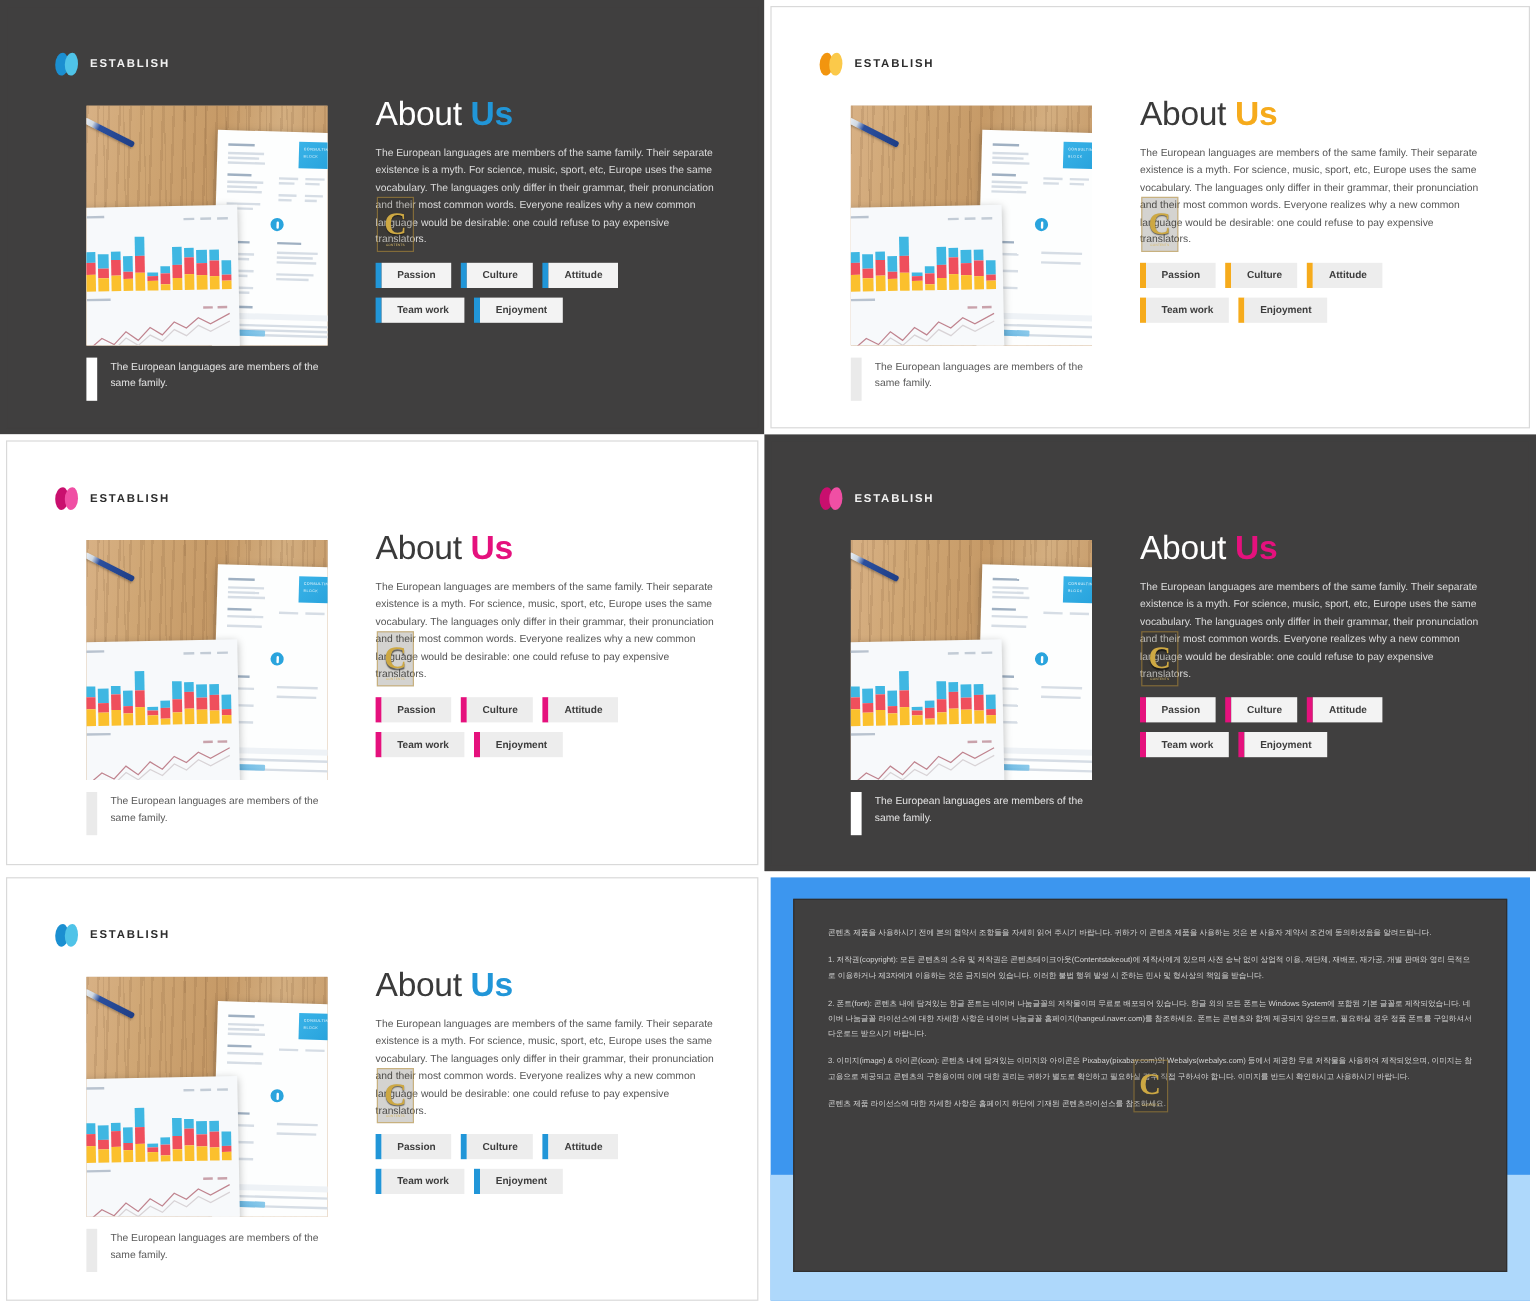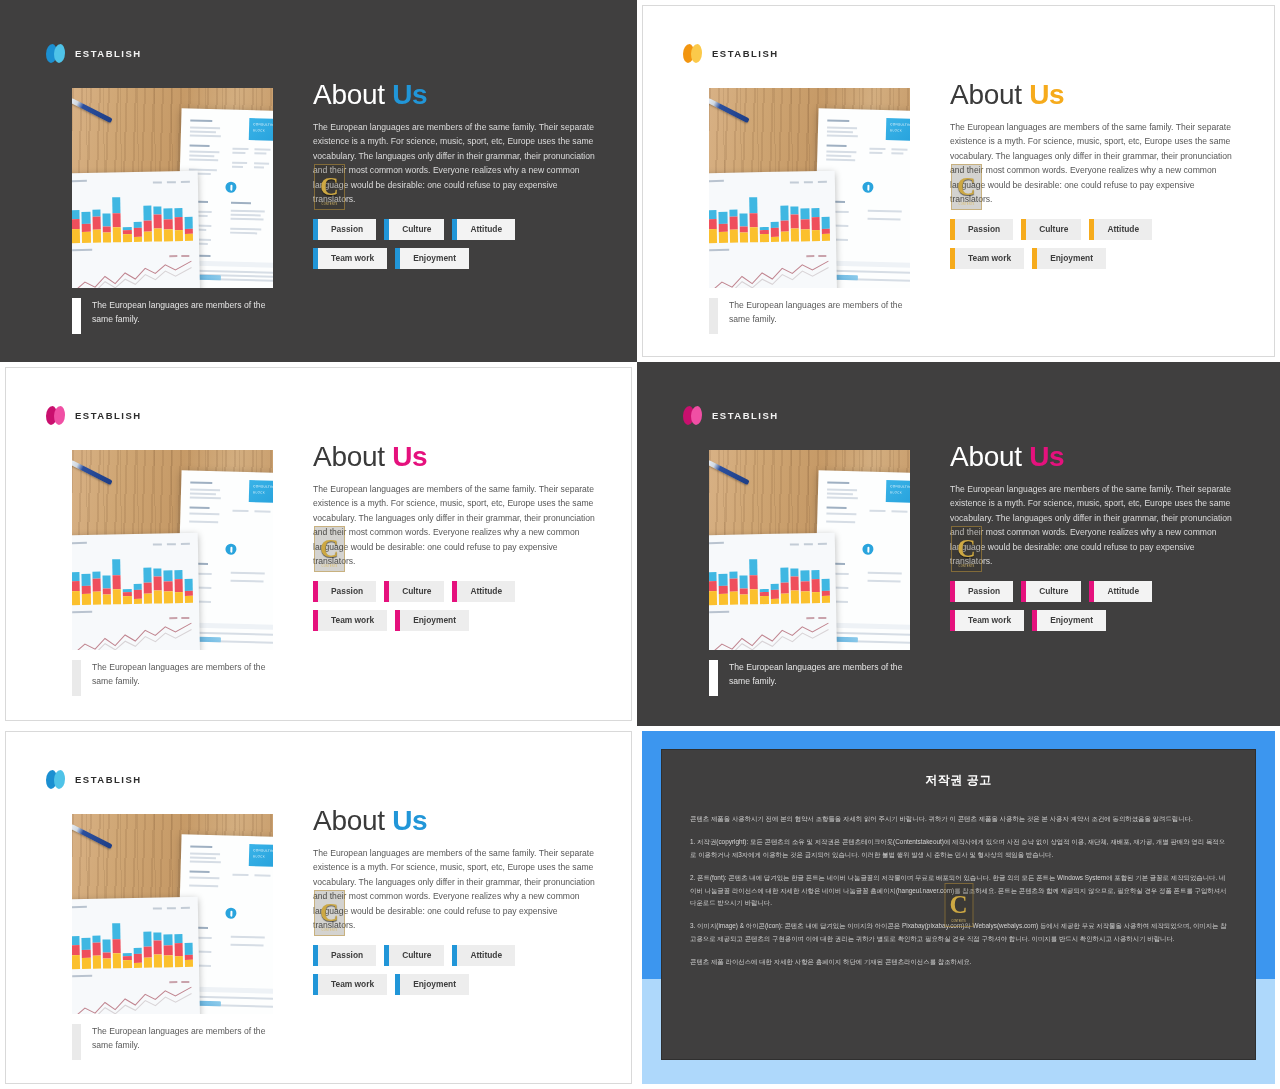--- a/index.html
+++ b/index.html
@@ -1037,21 +1037,20 @@
         <span class="wsub">CONTENTS</span>
       </div>
     </div>
   </div>
 
   <div class="slide">
     <div class="inner">
       <div class="cp-outer">
         <div class="cp-lower"></div>
         <div class="cp-panel">
-          <div class="cp-title">저작권 공고</div>
           <div class="cp-body">
             <p>콘텐츠 제품을 사용하시기 전에 본의 협약서 조항들을 자세히 읽어 주시기 바랍니다. 귀하가 이 콘텐츠 제품을 사용하는 것은 본 사용자 계약서 조건에 동의하셨음을 알려드립니다.</p>
             <p>1. 저작권(copyright): 모든 콘텐츠의 소유 및 저작권은 콘텐츠테이크아웃(Contentstakeout)에 제작사에게 있으며 사전 승낙 없이 상업적 이용, 재단체, 재배포, 재가공, 개별 판매와 영리 목적으로 이용하거나 제3자에게 이용하는 것은 금지되어 있습니다. 이러한 불법 행위 발생 시 준하는 민사 및 형사상의 책임을 받습니다.</p>
             <p>2. 폰트(font): 콘텐츠 내에 담겨있는 한글 폰트는 네이버 나눔글꼴의 저작물이며 무료로 배포되어 있습니다. 한글 외의 모든 폰트는 Windows System에 포함된 기본 글꼴로 제작되었습니다. 네이버 나눔글꼴 라이선스에 대한 자세한 사항은 네이버 나눔글꼴 홈페이지(hangeul.naver.com)를 참조하세요. 폰트는 콘텐츠와 함께 제공되지 않으므로, 필요하실 경우 정품 폰트를 구입하셔서 다운로드 받으시기 바랍니다.</p>
             <p>3. 이미지(image) &amp; 아이콘(icon): 콘텐츠 내에 담겨있는 이미지와 아이콘은 Pixabay(pixabay.com)와 Webalys(webalys.com) 등에서 제공한 무료 저작물을 사용하여 제작되었으며, 이미지는 참고용으로 제공되고 콘텐츠의 구현용이며 이에 대한 권리는 귀하가 별도로 확인하고 필요하실 경우 직접 구하셔야 합니다. 이미지를 반드시 확인하시고 사용하시기 바랍니다.</p>
             <p>콘텐츠 제품 라이선스에 대한 자세한 사항은 홈페이지 하단에 기재된 콘텐츠라이선스를 참조하세요.</p>
           </div>
           <div class="cp-watermark">
             <span class="wc">C</span>
             <span class="wsub">CONTENTS</span>

